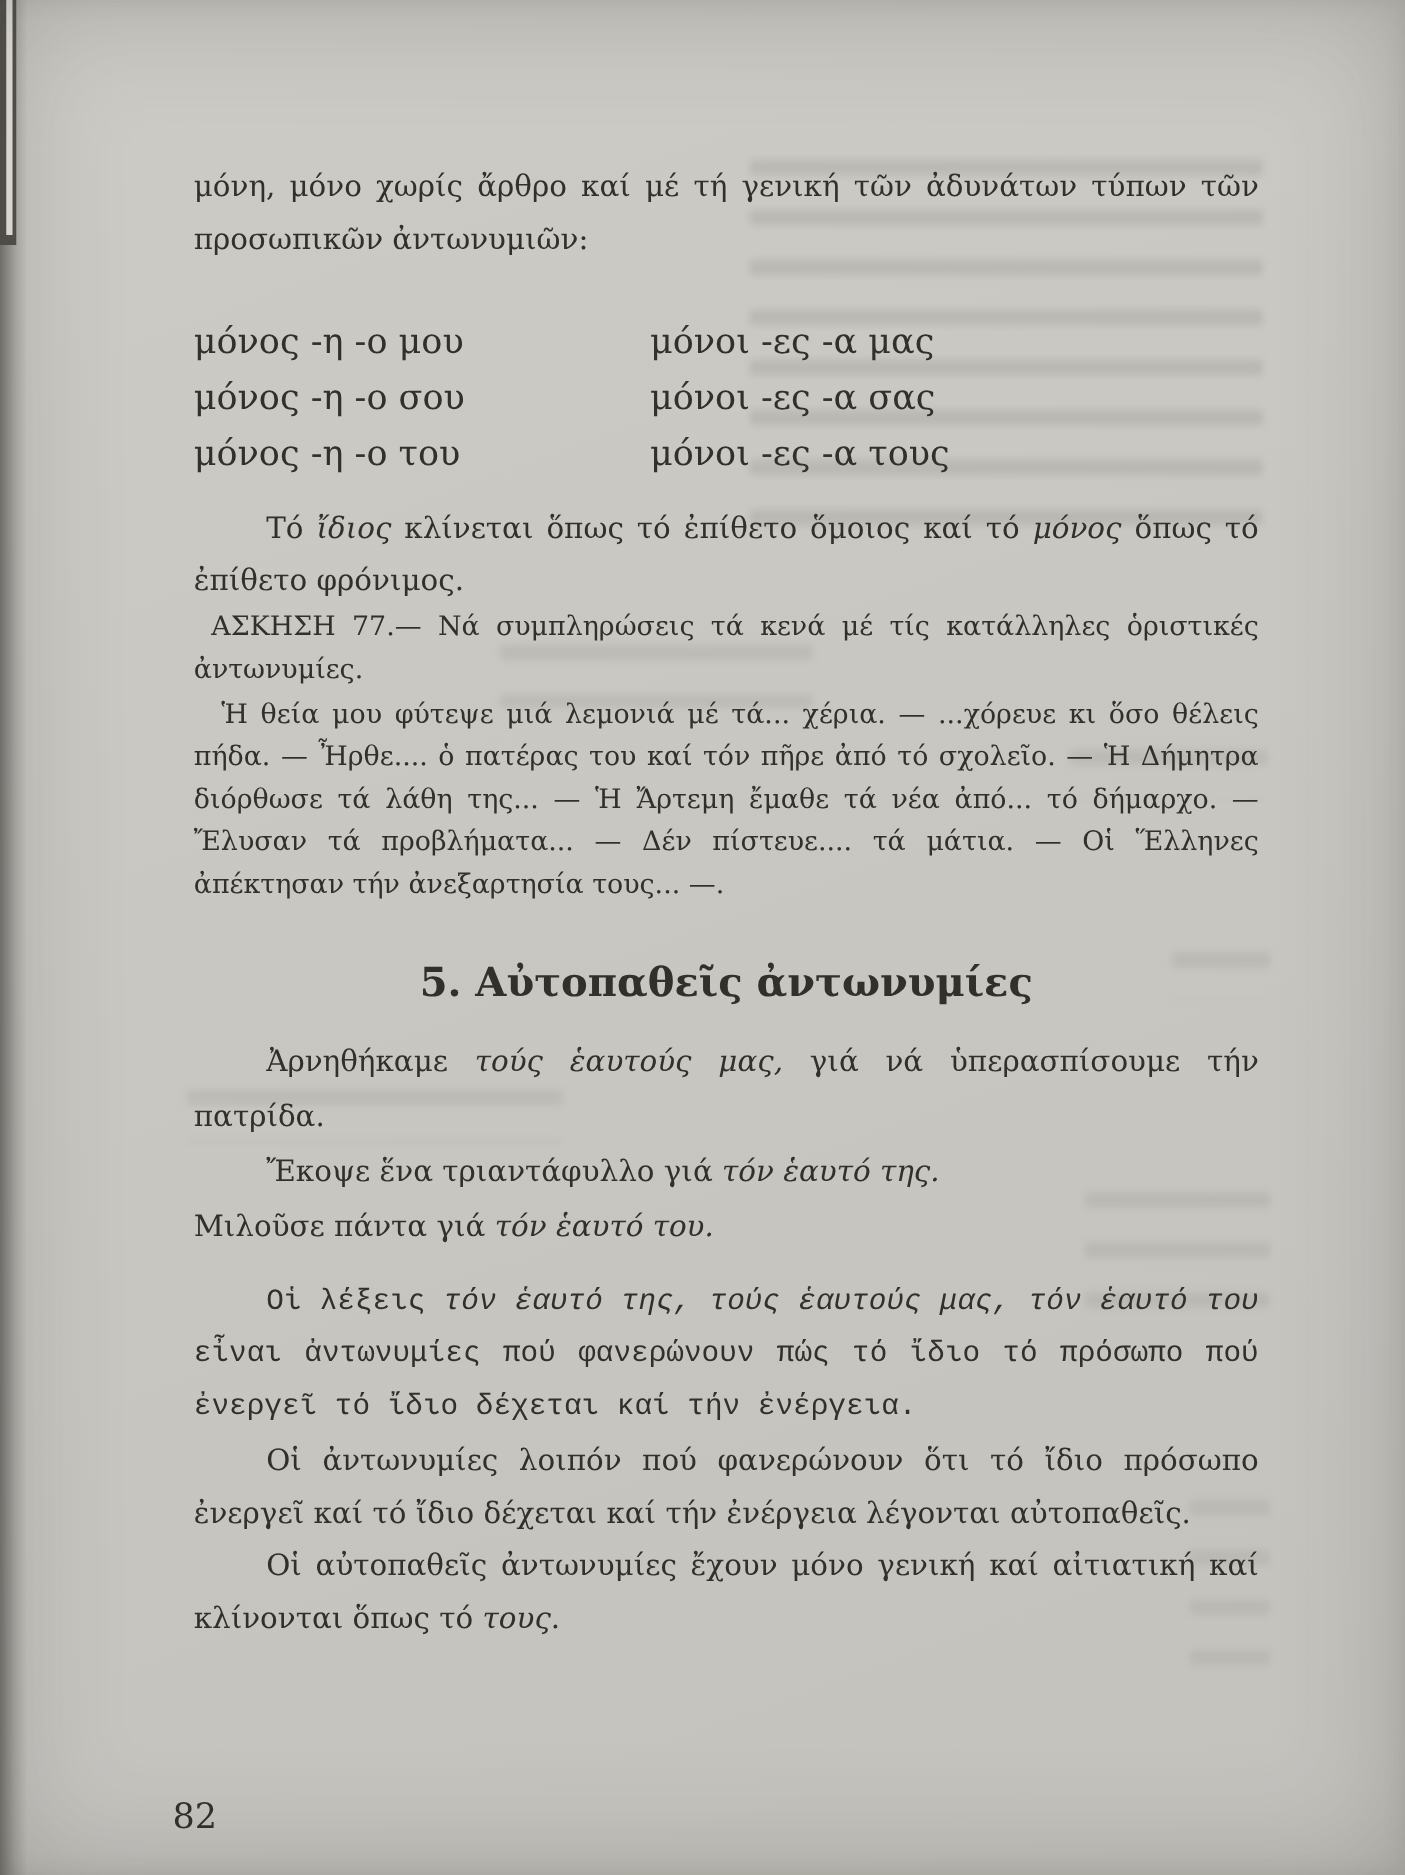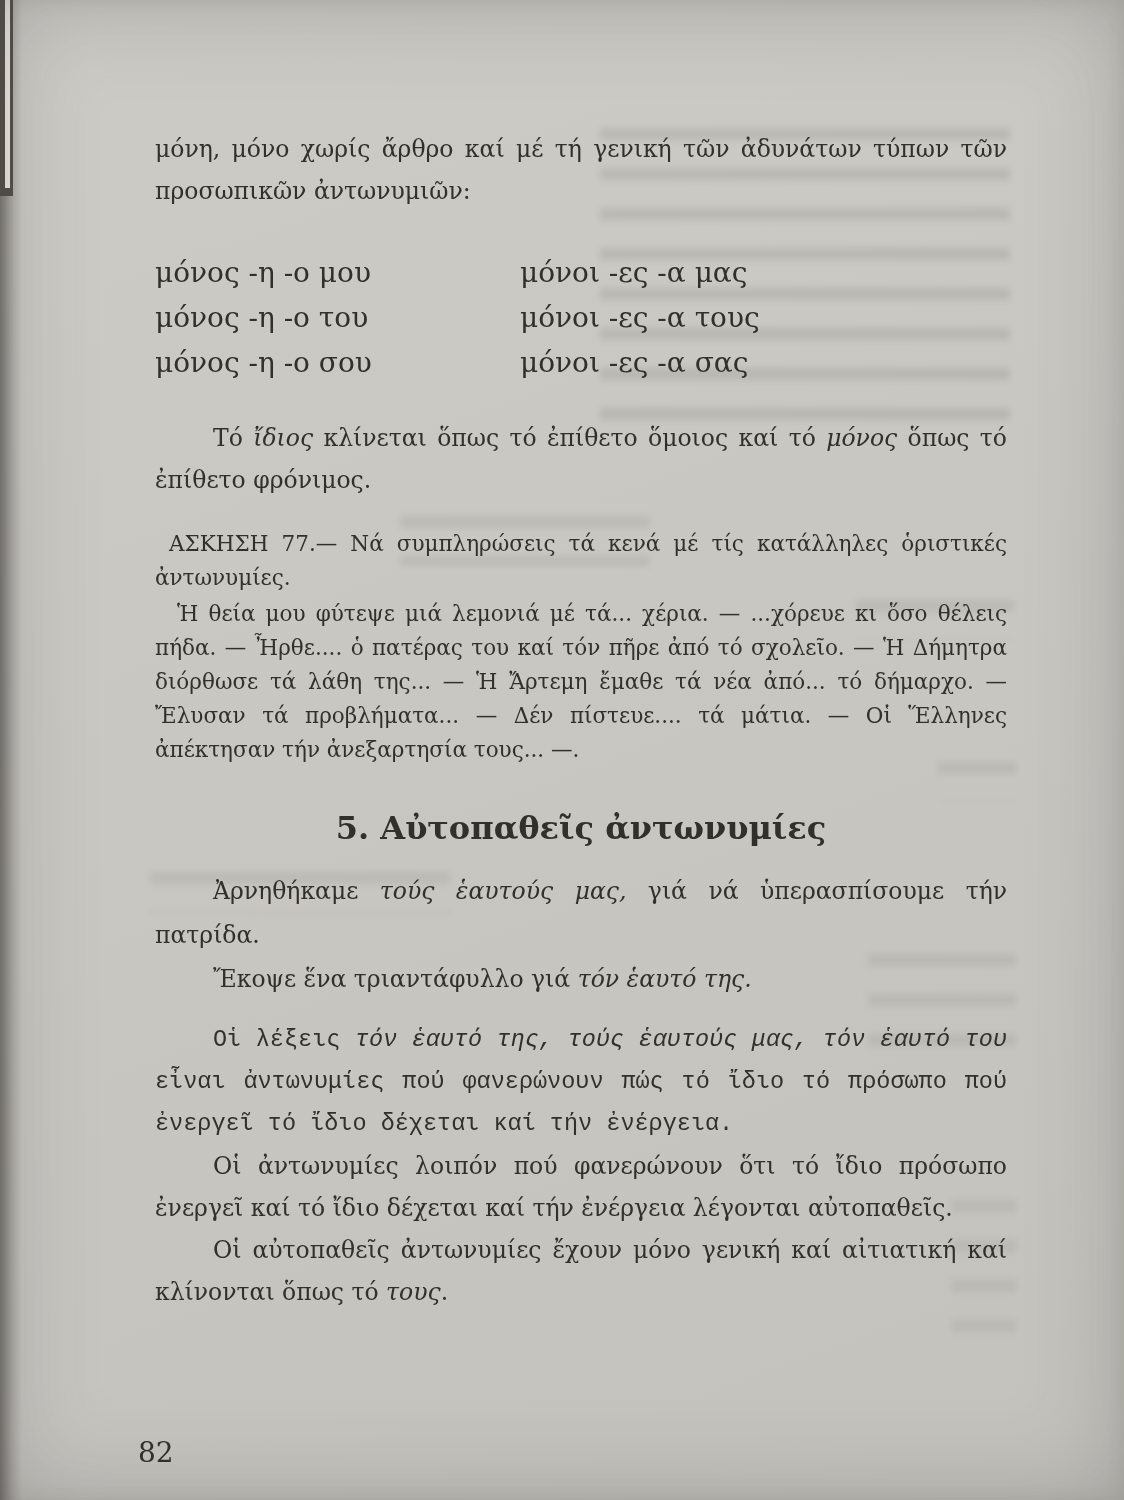--- a/index.html
+++ b/index.html
@@ -53,23 +53,23 @@
   .flush  { text-indent: 0; }
   .ind    { text-indent: 58px; }
   .ind-sm { text-indent: 14px; }
   .ind-xs { text-indent: 22px; }
   .it { font-style: italic; }
 
   .paradigm { margin: 46px 0 0 0; font-size: 28px; }
   .prow { display: flex; line-height: 29px; margin-bottom: 16px; }
   .pcell:first-child { width: 365px; }
 
-  .note-paragraph { margin-top: 40px; }
+  .note-paragraph { margin-top: 24px; }
 
-  .exercise { margin-top: 26px; }
+  .exercise { }
   .para.ex { font-size: 21.5px; line-height: 34px; }
   .exercise .ex + .ex { margin-top: 2px; }
 
   .section-heading {
     margin: 46px 0 26px 0; text-align: center;
     font-size: 32px; font-weight: bold; line-height: 30px;
   }
   .para.example { line-height: 44px; }
   .body-start { margin-top: 18px; font-family: Liberation Mono, monospace; }
 
@@ -97,40 +97,41 @@
   <main class="text-col">
 
     <p class="para main flush"><span>μόνη, μόνο χωρίς ἄρθρο καί μέ τή γενική τῶν ἀδυνάτων τύπων τῶν προσωπικῶν ἀντωνυμιῶν:</span></p>
 
     <div class="paradigm">
       <div class="prow">
         <span class="pcell">μόνος -η -ο μου</span>
         <span class="pcell">μόνοι -ες -α μας</span>
       </div>
       <div class="prow">
+        <span class="pcell">μόνος -η -ο σου</span>
+        <span class="pcell">μόνοι -ες -α σας</span>
+      </div>
+      <div class="prow">
         <span class="pcell">μόνος -η -ο του</span>
         <span class="pcell">μόνοι -ες -α τους</span>
-      </div>
-      <div class="prow">
-        <span class="pcell">μόνος -η -ο σου</span>
-        <span class="pcell">μόνοι -ες -α σας</span>
       </div>
     </div>
 
     <p class="para main ind note-paragraph"><span>Τό </span><span class="it">ἴδιος</span><span> κλίνεται ὅπως τό ἐπίθετο ὅμοιος καί τό </span><span class="it">μόνος</span><span> ὅπως τό ἐπίθετο φρόνιμος.</span></p>
 
     <section class="exercise">
       <p class="para ex ind-sm"><span>ΑΣΚΗΣΗ 77.— Νά συμπληρώσεις τά κενά μέ τίς κατάλληλες ὁριστικές ἀντωνυμίες.</span></p>
       <p class="para ex ind-xs"><span>Ἡ θεία μου φύτεψε μιά λεμονιά μέ τά... χέρια. — ...χόρευε κι ὅσο θέλεις πήδα. — Ἦρθε.... ὁ πατέρας του καί τόν πῆρε ἀπό τό σχολεῖο. — Ἡ Δήμητρα διόρθωσε τά λάθη της... — Ἡ Ἄρτεμη ἔμαθε τά νέα ἀπό... τό δήμαρχο. — Ἔλυσαν τά προβλήματα... — Δέν πίστευε.... τά μάτια. — Οἱ Ἕλληνες ἀπέκτησαν τήν ἀνεξαρτησία τους... —.</span></p>
     </section>
 
     <h2 class="section-heading">5. Αὐτοπαθεῖς ἀντωνυμίες</h2>
 
     <p class="para main ind example"><span>Ἀρνηθήκαμε </span><span class="it">τούς ἑαυτούς μας,</span><span> γιά νά ὑπερασπίσουμε τήν πατρίδα.</span></p>
     <p class="para main ind example"><span>Ἔκοψε ἕνα τριαντάφυλλο γιά </span><span class="it">τόν ἑαυτό της.</span></p>
+    <p class="para main flush example"><span>Μιλοῦσε πάντα γιά </span><span class="it">τόν ἑαυτό του.</span></p>
 
     <p class="para main ind body-start"><span>Οἱ λέξεις </span><span class="it">τόν ἑαυτό της, τούς ἑαυτούς μας, τόν ἑαυτό του</span><span> εἶναι ἀντωνυμίες πού φανερώνουν πώς τό ἴδιο τό πρόσωπο πού ἐνεργεῖ τό ἴδιο δέχεται καί τήν ἐνέργεια.</span></p>
     <p class="para main ind"><span>Οἱ ἀντωνυμίες λοιπόν πού φανερώνουν ὅτι τό ἴδιο πρόσωπο ἐνεργεῖ καί τό ἴδιο δέχεται καί τήν ἐνέργεια λέγονται αὐτοπαθεῖς.</span></p>
     <p class="para main ind"><span>Οἱ αὐτοπαθεῖς ἀντωνυμίες ἔχουν μόνο γενική καί αἰτιατική καί κλίνονται ὅπως τό </span><span class="it">τους</span><span>.</span></p>
 
   </main>
 
   <div class="page-number">82</div>
 
   <div class="vignette"></div>

